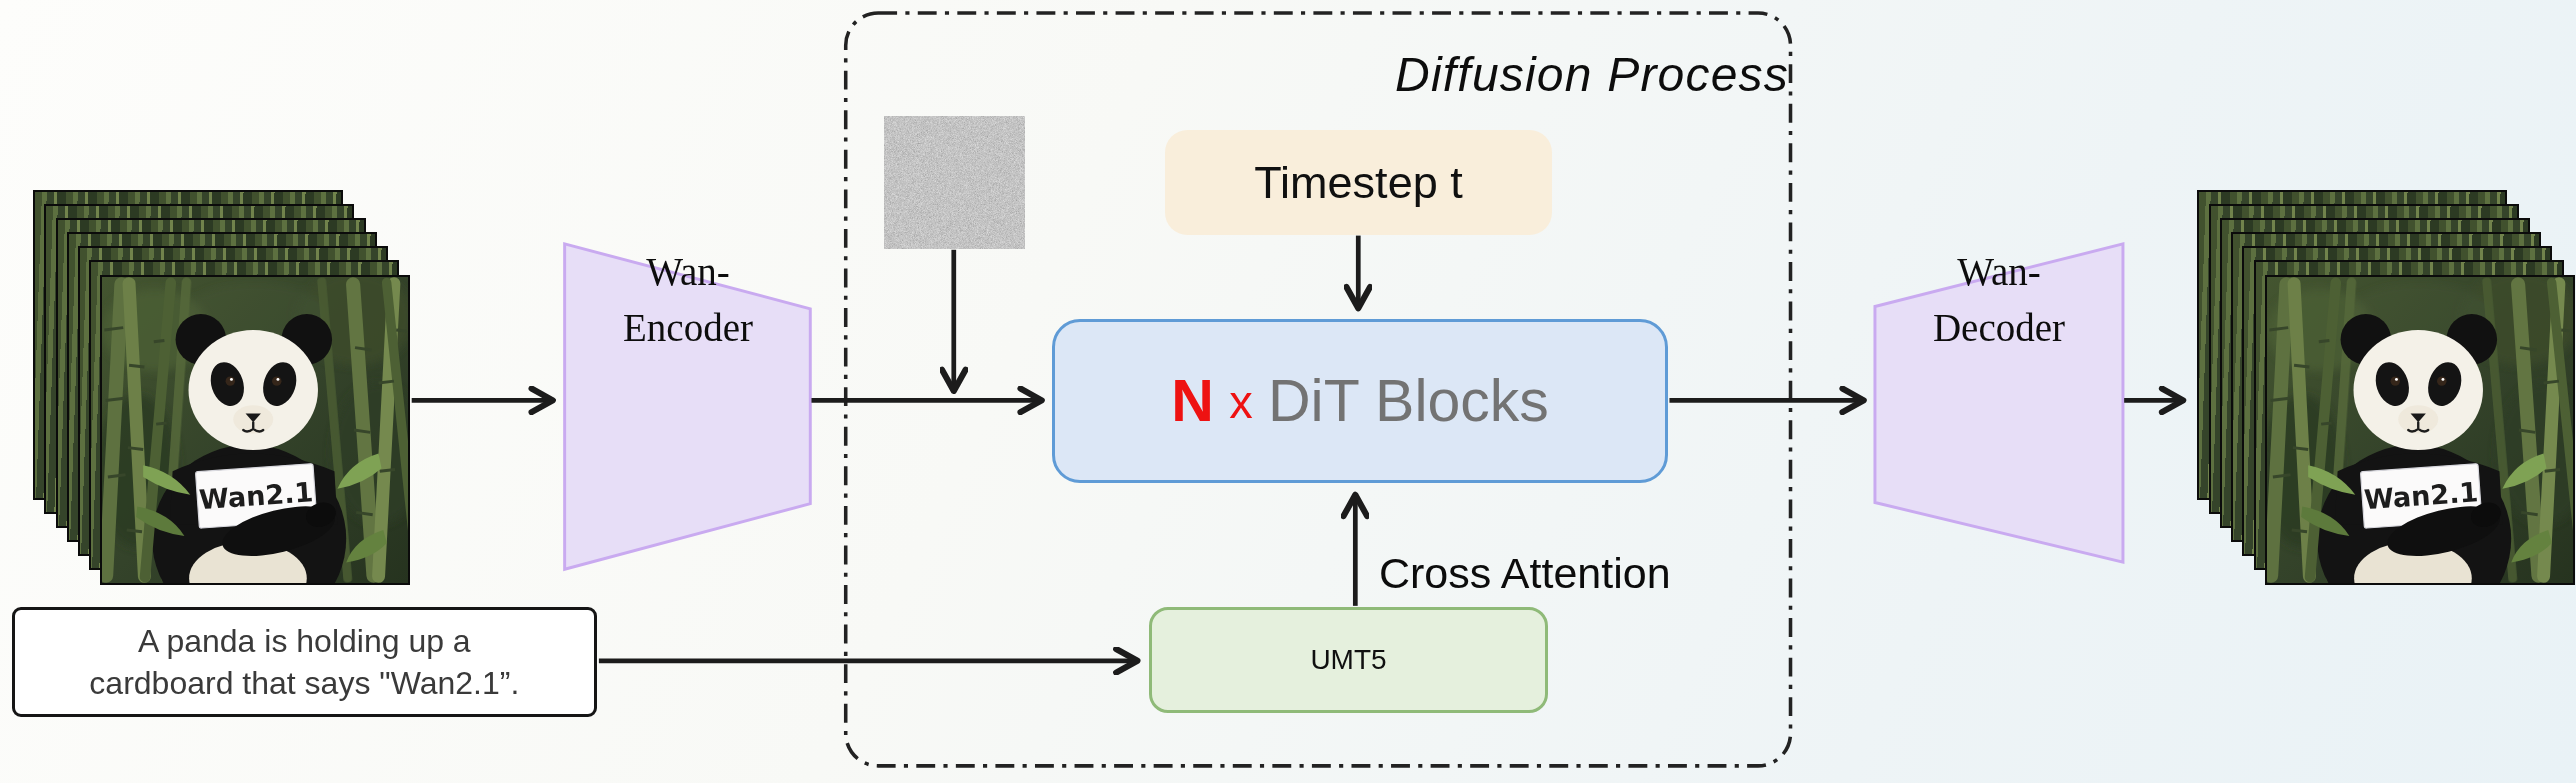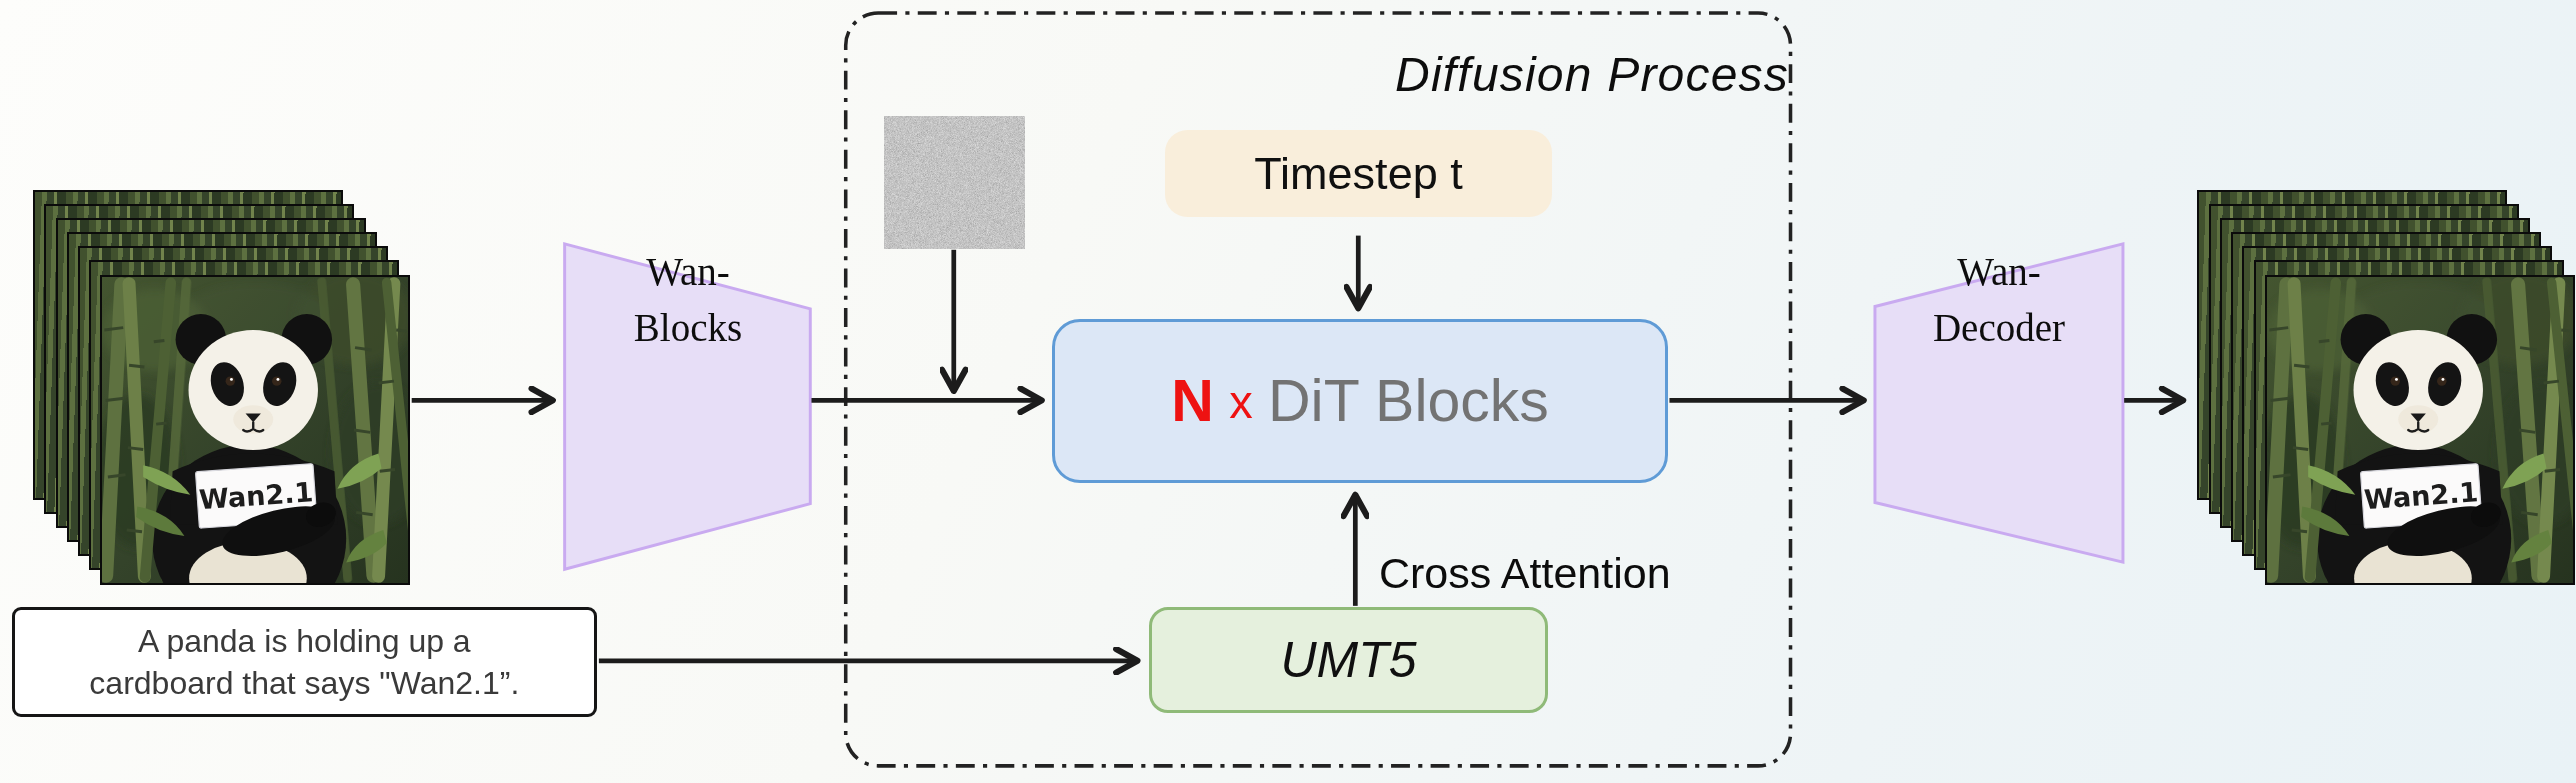--- a/index.html
+++ b/index.html
@@ -21,34 +21,34 @@
   .frame.front{background:#1e2a18;padding:0;}
   .frame.front svg{display:block;width:100%;height:100%;}
   
   .box{position:absolute;box-sizing:border-box;display:flex;align-items:center;justify-content:center;z-index:3;}
   .prompt-box{
     left:11.8px;top:607px;width:585px;height:110px;border:3.5px solid #151515;border-radius:9px;
     background:#ffffff;flex-direction:column;
     font-size:32px;line-height:42px;color:#3a3a3a;
   }
   .timestep-box{
-    left:1165px;top:130px;width:387px;height:87px;border-radius:22.4px;
+    left:1165px;top:130px;width:387px;height:105px;border-radius:22.4px;
     background:#f9eedb;font-size:45px;color:#101010;
   }
   .dit-box{
     left:1052px;top:319px;width:616px;height:164px;border-radius:28px;
     background:#dce7f6;border:3px solid #5f9bd6;
     font-size:59px;color:#0c0c0c;white-space:pre;
   }
   .dit-n{color:#ee1212;font-weight:bold;}
   .dit-times{color:#ee1212;font-size:47px;margin:0 15.4px;}
   .dit-rest{color:#737373;}
   .umt5-box{
     left:1149px;top:607px;width:399px;height:106px;border-radius:19px;
-    background:#e5f0dd;border:3px solid #8fba78;font-size:50px;color:#101010;font-style:italic;
+    background:#e5f0dd;border:3px solid #8fba78;font-size:28px;color:#101010;
   }
   .noise-chip{position:absolute;left:884px;top:116px;width:141px;height:133px;z-index:3;}
   .noise-chip svg{display:block;width:100%;height:100%;}
   
   .trap-label{
     position:absolute;display:flex;flex-direction:column;align-items:center;justify-content:flex-start;
     font-size:39px;line-height:56px;color:#0d0d0d;z-index:3;text-align:center;font-family:Liberation Serif, serif;
   }
   .trap-label.enc{left:565px;top:244px;width:246px;height:325px;}
   .trap-label.dec{left:1875px;top:244px;width:248px;height:318px;}
@@ -208,21 +208,21 @@
     </div>
   </div>
 
   <div class="box prompt-box">
     <div>A panda is holding up a</div>
     <div>cardboard that says "Wan2.1”.</div>
   </div>
 
   <div class="trap-label enc">
     <div>Wan-</div>
-    <div>Blocks</div>
+    <div>Encoder</div>
   </div>
   <div class="trap-label dec">
     <div>Wan-</div>
     <div>Decoder</div>
   </div>
 
   <div class="diffusion-title">Diffusion Process</div>
 
   <div class="noise-chip">
     <svg viewBox="0 0 238 226" preserveAspectRatio="none">

